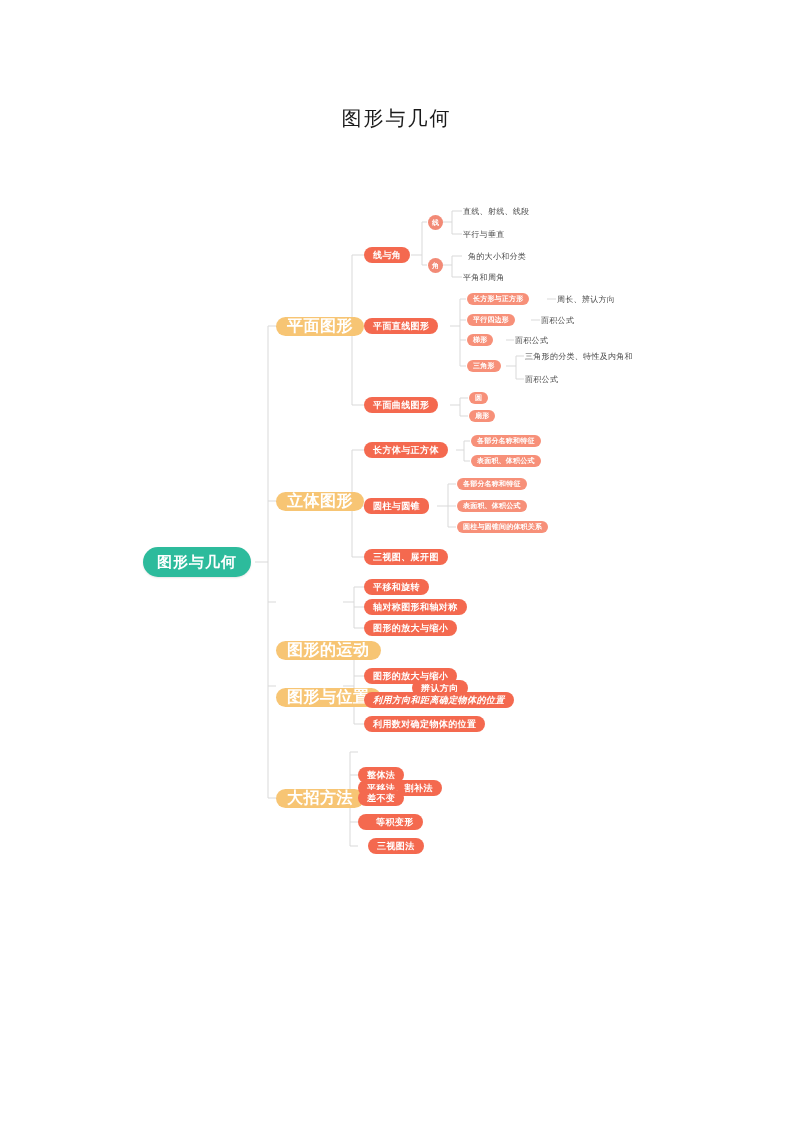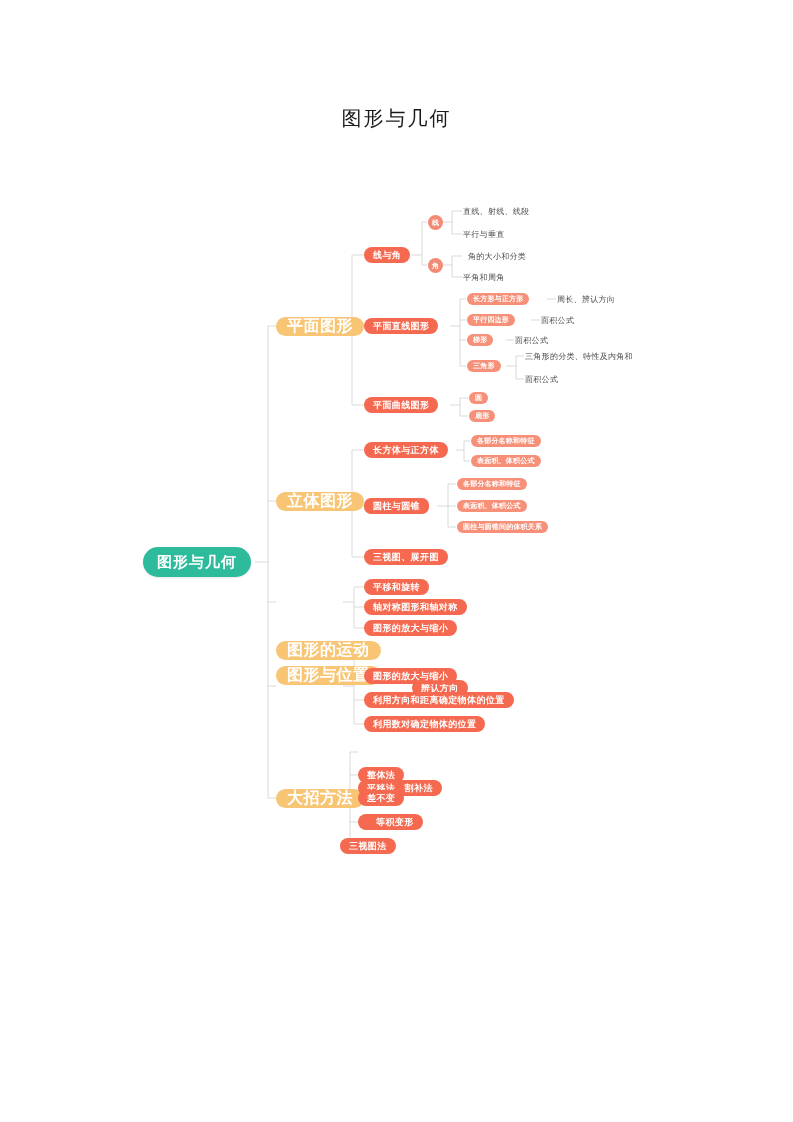--- a/index.html
+++ b/index.html
@@ -156,21 +156,21 @@
 
   <div class="node n-l1" style="left:276px;top:317px;">
     <span>平面图形</span>
   </div>
   <div class="node n-l1" style="left:276px;top:492px;">
     <span>立体图形</span>
   </div>
   <div class="node n-l1" style="left:276px;top:593px;margin-top:48px;">
     <span>图形的运动</span>
   </div>
-  <div class="node n-l1" style="left:276px;top:666px;">
+  <div class="node n-l1" style="left:276px;top:688px;">
     <span>图形与位置</span>
   </div>
   <div class="node n-l1" style="left:276px;top:789px;">
     <span>大招方法</span>
   </div>
 
   <div class="node n-l2" style="left:364px;top:247px;">
     <span>线与角</span>
   </div>
   <div class="node n-l2" style="left:364px;top:318px;">
@@ -272,35 +272,35 @@
   <div class="node n-l2" style="left:364px;top:620px;">
     <span>图形的放大与缩小</span>
   </div>
 
   <div class="node n-l2" style="left:364px;top:680px;margin-left:48px;">
     <span>辨认方向</span>
   </div>
   <div class="node n-l2" style="left:364px;top:668px;">
     <span>图形的放大与缩小</span>
   </div>
-  <div class="node n-l2" style="left:364px;top:692px;">
+  <div class="node n-l2" style="left:364px;top:692px;font-style:italic;">
     <span>利用方向和距离确定物体的位置</span>
   </div>
   <div class="node n-l2" style="left:364px;top:716px;">
     <span>利用数对确定物体的位置</span>
   </div>
 
   <div class="node n-l2" style="left:358px;top:780px;">
     <span>平移法、割补法</span>
   </div>
   <div class="node n-l2" style="left:358px;top:767px;">
     <span>整体法</span>
   </div>
   <div class="node n-l2" style="left:358px;top:790px;">
     <span>差不变</span>
   </div>
   <div class="node n-l2" style="left:358px;top:814px;padding-left:18px;">
     <span>等积变形</span>
   </div>
-  <div class="node n-l2" style="left:340px;top:838px;text-align:center;">
+  <div class="node n-l2" style="left:368px;top:838px;text-align:center;">
     <span>三视图法</span>
   </div>
 </div>
 
 </body></html>

